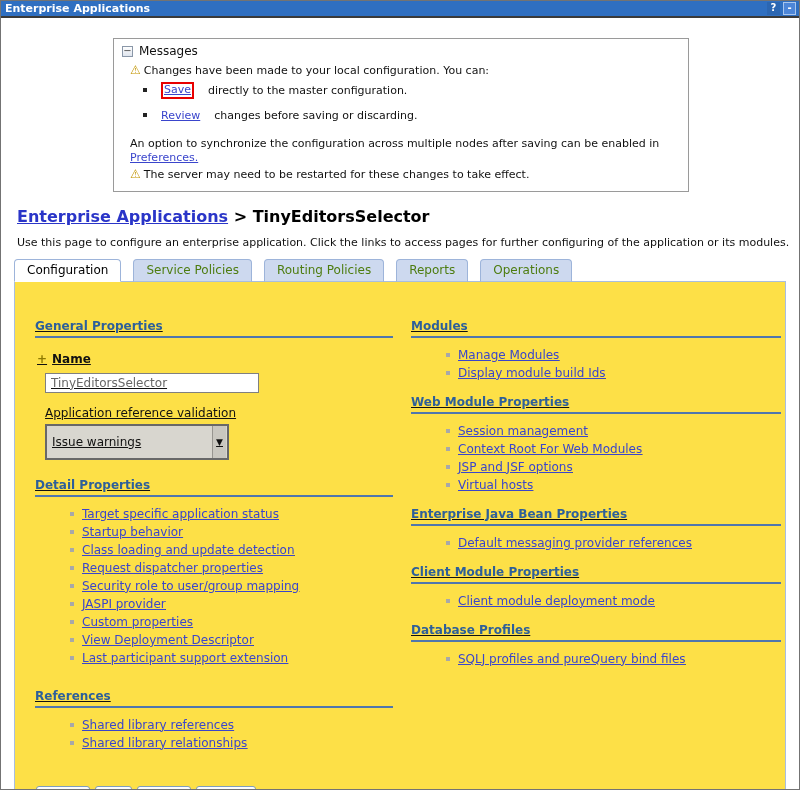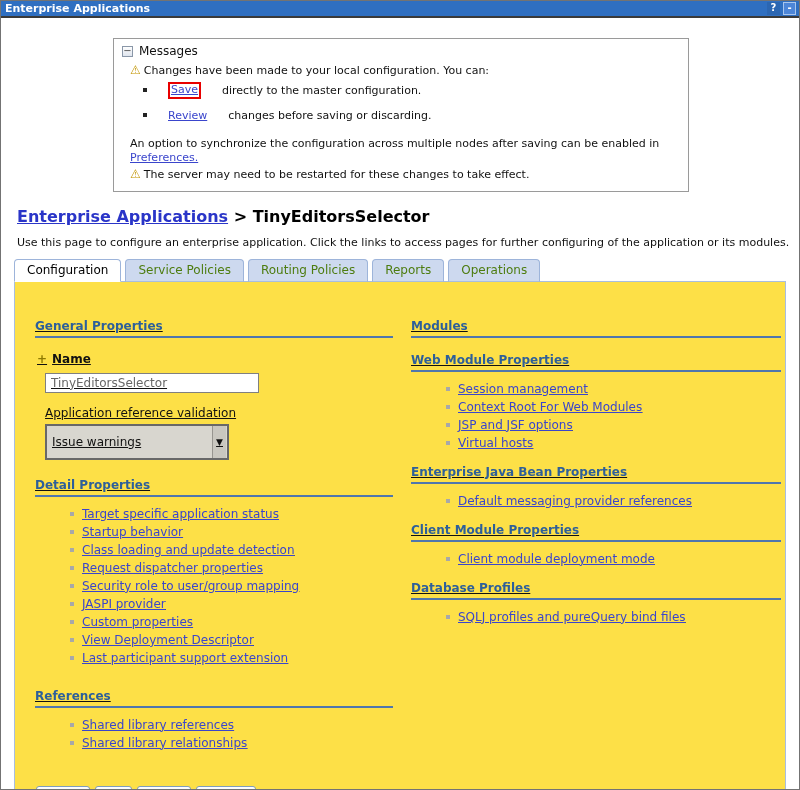--- a/index.html
+++ b/index.html
@@ -32,37 +32,37 @@
   .msg-header { display:flex; align-items:center; gap:6px; font-size:12px; }
   .collapse-box {
     width:11px; height:11px; border:1px solid #8a97a8;
     background:linear-gradient(#fefefe,#dfe5ee); color:#444;
     font-size:10px; line-height:8px; text-align:center; cursor:pointer;
   }
   .msg-body { padding-left:8px; }
   .warn-line { display:flex; align-items:flex-start; gap:3px; margin-top:6px; }
   .warn-icon { color:#c29500; font-size:12px; line-height:13px; flex:none; }
   .msg-bullets { list-style:none; margin:5px 0 0 13px; padding:0; }
-  .msg-bullets li { display:flex; align-items:center; gap:21px; margin:3px 0 10px 0; }
+  .msg-bullets li { display:flex; align-items:center; gap:14px; margin:3px 0 10px 0; }
   .blk-sq { width:4px; height:4px; background:#222; flex:none; }
   a.lnk { color:#3a45cc; text-decoration:underline; cursor:pointer; }
   .hl-box { border:2px solid #e80000; padding:0 1px; display:inline-block; line-height:1.15; }
   .sync-block { margin-top:15px; }
   .sync-text { display:block; white-space:nowrap; }
   .pref-link { display:inline-block; margin-top:1px; }
   .restart-line { margin-top:4px; }
 
   
   .breadcrumb { margin:15px 0 0 16px; font-size:16px; font-weight:bold; }
   .breadcrumb a { color:#2a35c8; text-decoration:underline; }
   .bc-sep, .bc-current { color:#000; }
   .intro { margin:10px 0 0 16px; font-size:11px; white-space:nowrap; }
 
   
-  .tabs { display:flex; gap:4px; margin:10px 0 0 13px; position:relative; z-index:2; }
+  .tabs { display:flex; gap:12px; margin:10px 0 0 13px; position:relative; z-index:2; }
   .tab {
     font-size:12px; padding:3px 12px 4px; border:1px solid #9db4da;
     border-radius:4px 4px 0 0; background:#cdd9ef; color:#4d7c0f;
     cursor:pointer; margin-bottom:-1px; border-bottom:1px solid #a8bedf;
   }
   .tab.active { background:#fff; color:#000; border-bottom:1px solid #fff; }
 
   
   .panel {
     margin:0 13px; height:513px; border:1px solid #a8bedf; background:#fde047;
@@ -263,20 +263,32 @@
         <button class="btn">Reset</button>
         <button class="btn">Cancel</button>
       </div>
 
     </div>
 
     <div class="col-right">
 
       <div class="section">
         <div class="sec-heading">Modules</div>
+        <ul class="linklist">
+
+            <li>
+              <span class="gray-sq"></span>
+              <a class="lnk" href="#">Manage Modules</a>
+            </li>
+
+            <li>
+              <span class="gray-sq"></span>
+              <a class="lnk" href="#">Display module build Ids</a>
+            </li>
+          </ul>
       </div>
 
       <div class="section">
         <div class="sec-heading">Web Module Properties</div>
         <ul class="linklist">
 
             <li>
               <span class="gray-sq"></span>
               <a class="lnk" href="#">Session management</a>
             </li>

